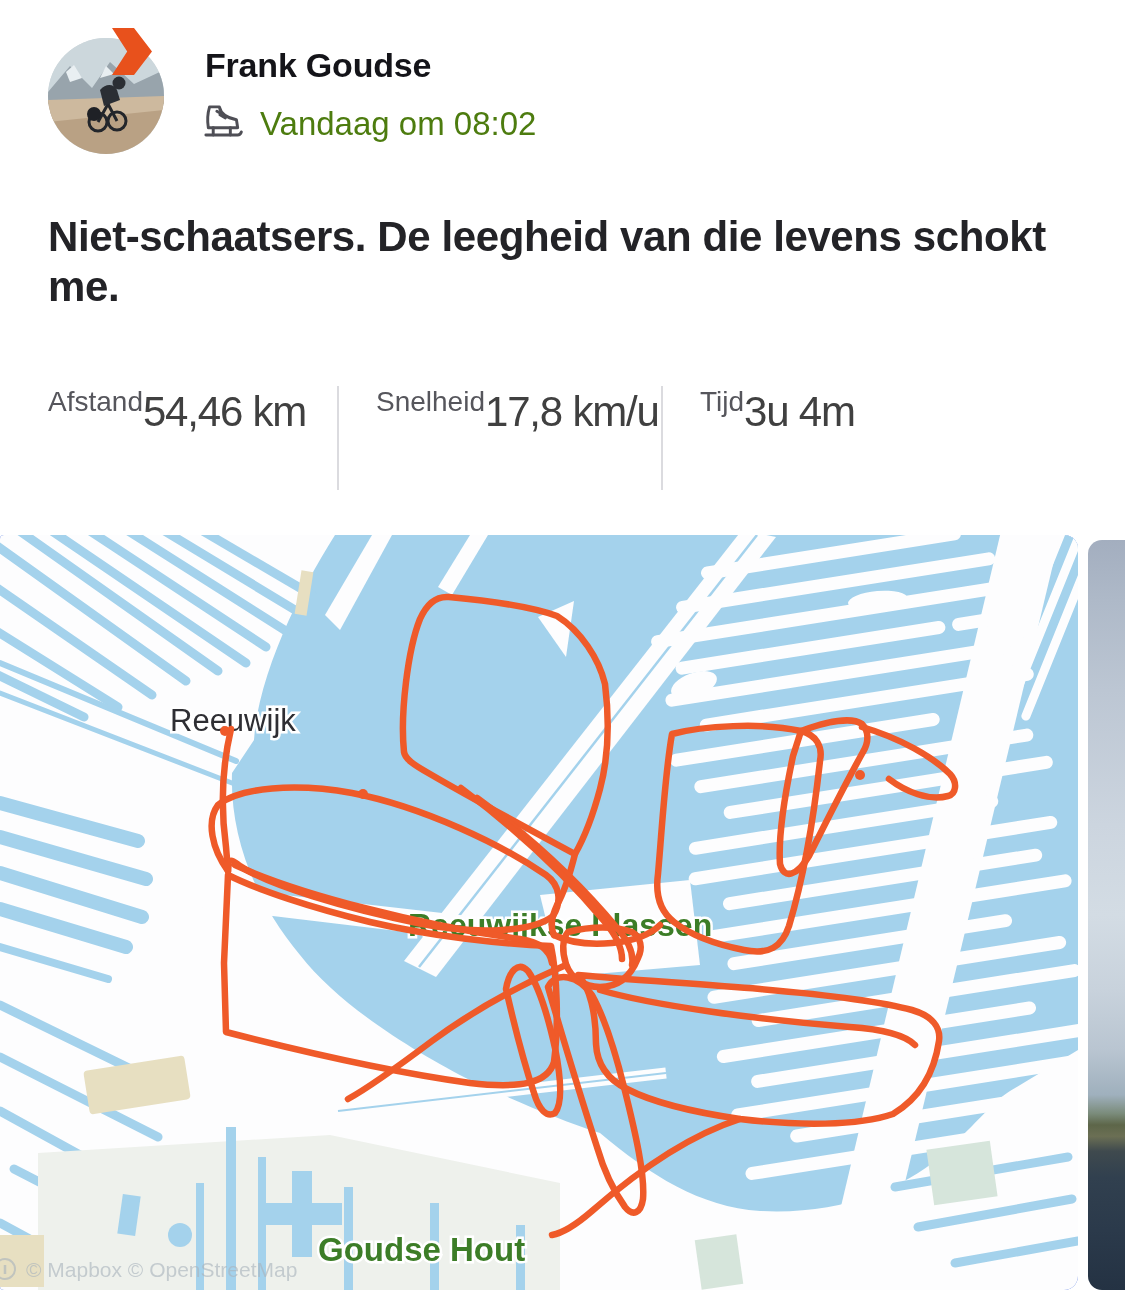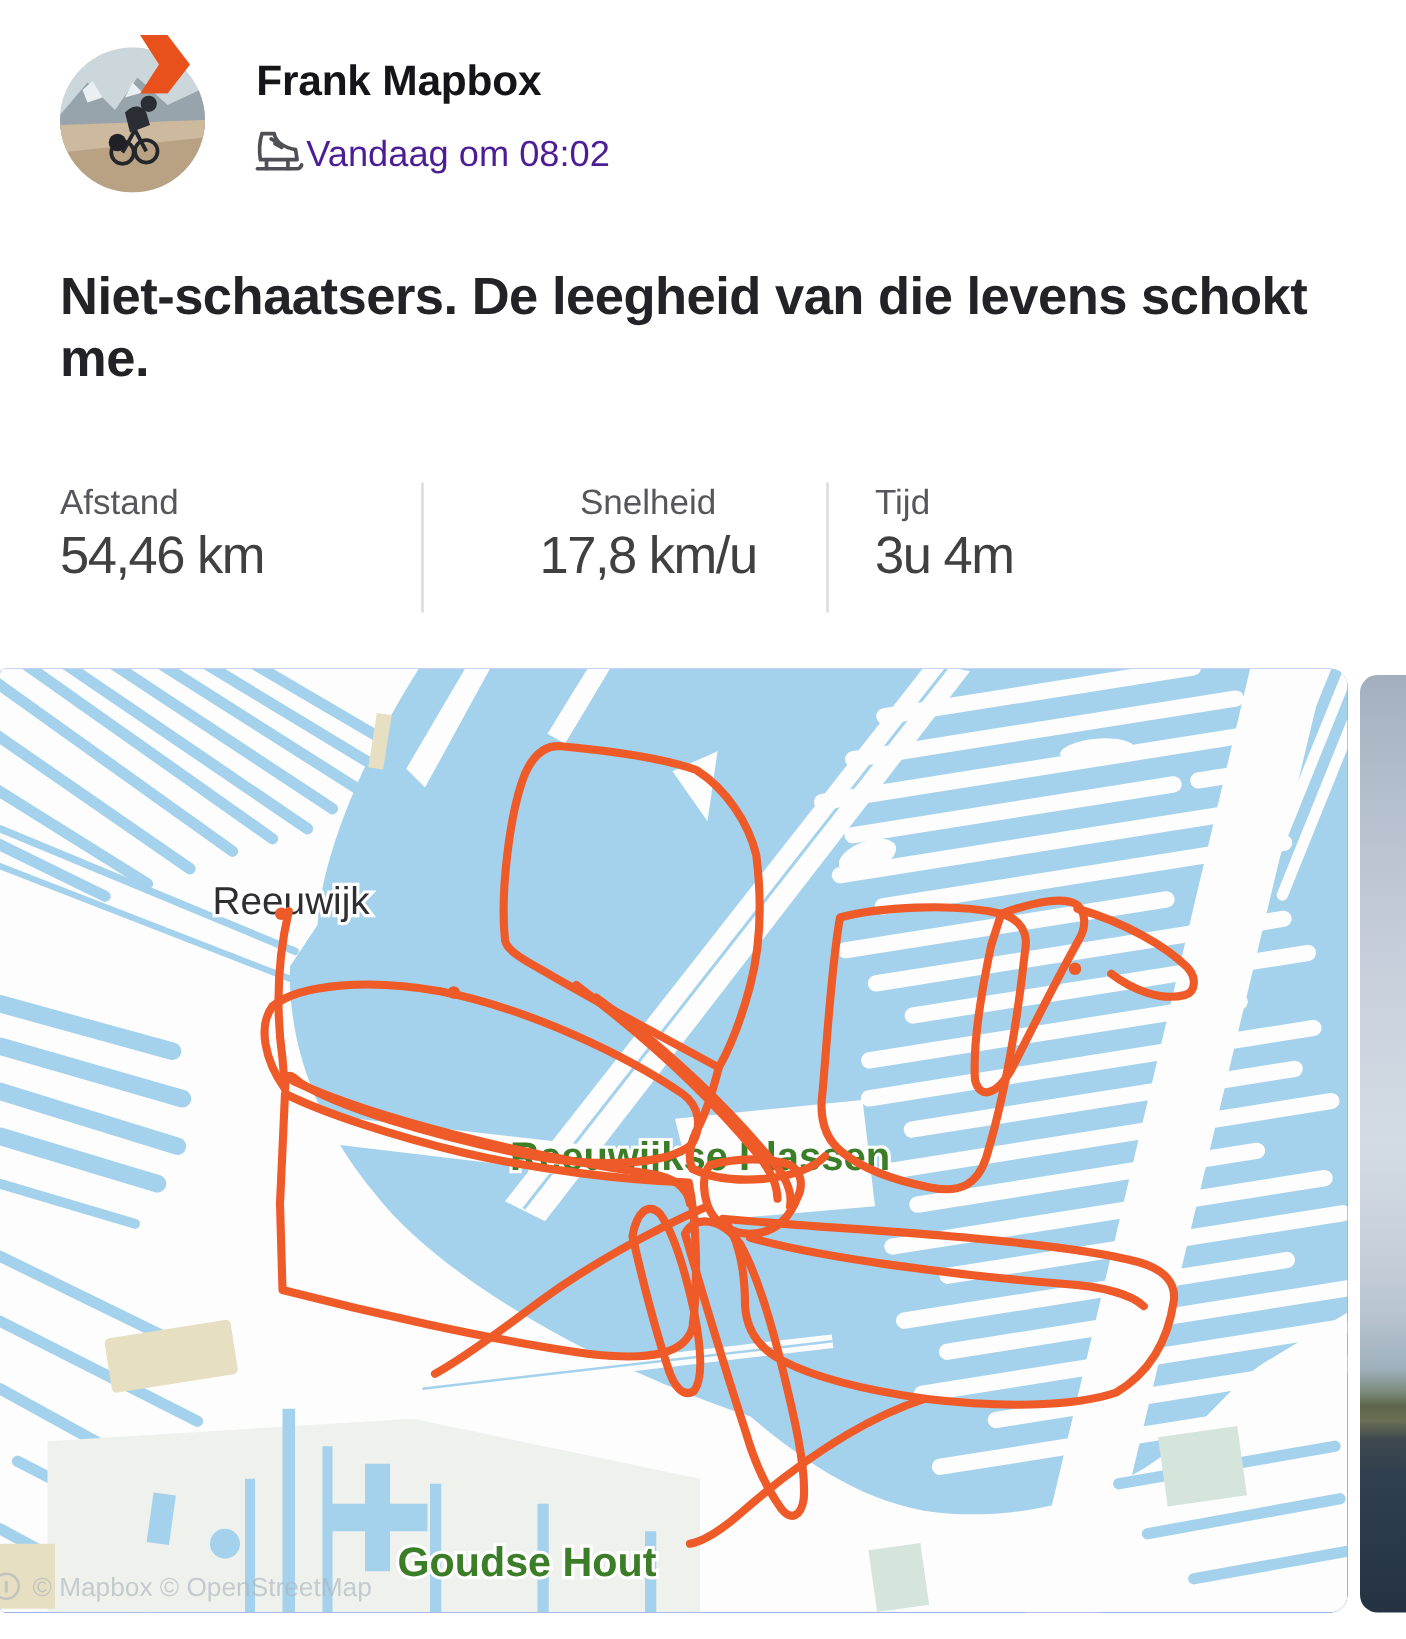--- a/index.html
+++ b/index.html
@@ -17,31 +17,31 @@
     position:absolute; left:112px; top:28px; width:40px; height:47px;
     background:#e8511c;
     clip-path:polygon(0 0, 55% 0, 100% 50%, 55% 100%, 0 100%, 38% 50%);
   }
   .name {
     position:absolute; left:205px; top:46px; font-size:34px; font-weight:700;
     color:#141419; letter-spacing:-0.2px; cursor:pointer;
   }
   .meta {
     position:absolute; left:201px; top:103px; display:flex; align-items:center;
-    color:#4c1d95; font-size:29px;
+    gap:15px; color:#4d7c0f; font-size:33px;
   }
   
   .title {
     position:absolute; left:48px; top:212px; width:1032px;
     font-size:42px; line-height:50px; font-weight:700; color:#232327;
     letter-spacing:-0.4px;
   }
   
   .stats { position:absolute; left:48px; top:386px; display:flex; }
-  .stat  { display:flex; flex-direction:column; }
+  .stat  { display:flex; flex-direction:row; }
   .stat .label { font-size:28px; color:#56565c; line-height:32px; }
   .stat .value { margin-top:0; font-size:42px; color:#404040; letter-spacing:-1.2px; line-height:52px; }
   .stat.c1 { width:289px; }
   .stat.c2 { width:285px; margin-left:37px;text-align:center; }
   .stat.c3 { margin-left:37px; }
   .vdiv { width:2px; height:104px; background:#dbdbdf; }
   
   .media { position:absolute; left:0; top:535px; width:1125px; height:755px; }
   .map {
     position:absolute; left:0; top:0; width:1078px; height:755px;
@@ -73,21 +73,21 @@
       <polygon points="0,62 116,58 116,72 0,84" fill="#cdb99e"></polygon>
       <circle cx="50" cy="84" r="9" fill="none" stroke="#23262b" stroke-width="3"></circle>
       <circle cx="69" cy="83" r="9" fill="none" stroke="#23262b" stroke-width="3"></circle>
       <path d="M50,84 L60,66 L69,83 M60,66 L64,58" stroke="#23262b" stroke-width="3" fill="none"></path>
       <path d="M52,52 C58,45 66,46 69,52 L72,62 L56,68 Z" fill="#2a2e34"></path>
       <circle cx="71" cy="45" r="6.5" fill="#2a2e34"></circle>
       <circle cx="46" cy="76" r="7" fill="#1f2126"></circle>
     </svg>
   </div>
   <div class="badge"></div>
-  <div class="name">Frank Mapbox</div>
+  <div class="name">Frank Goudse</div>
   <div class="meta">
     <svg width="44" height="42" viewBox="0 0 36 34" fill="none" stroke="#4f4f56" stroke-width="2.4" stroke-linecap="round" stroke-linejoin="round">
       <path d="M7,3 L15,3 C16,8 21,12 29,13.5 L30,20 L6,20 C5,14 5.5,8 7,3 Z"></path>
       <path d="M13,6.5 L17.5,9"></path>
       <path d="M15.5,9.5 L20,12"></path>
       <path d="M10,20 L10,26 M24,20 L24,26"></path>
       <path d="M4,26 L30,26 C31.5,26 32.5,25 33,23.5"></path>
     </svg>
     <span>Vandaag om 08:02</span>
   </div>

